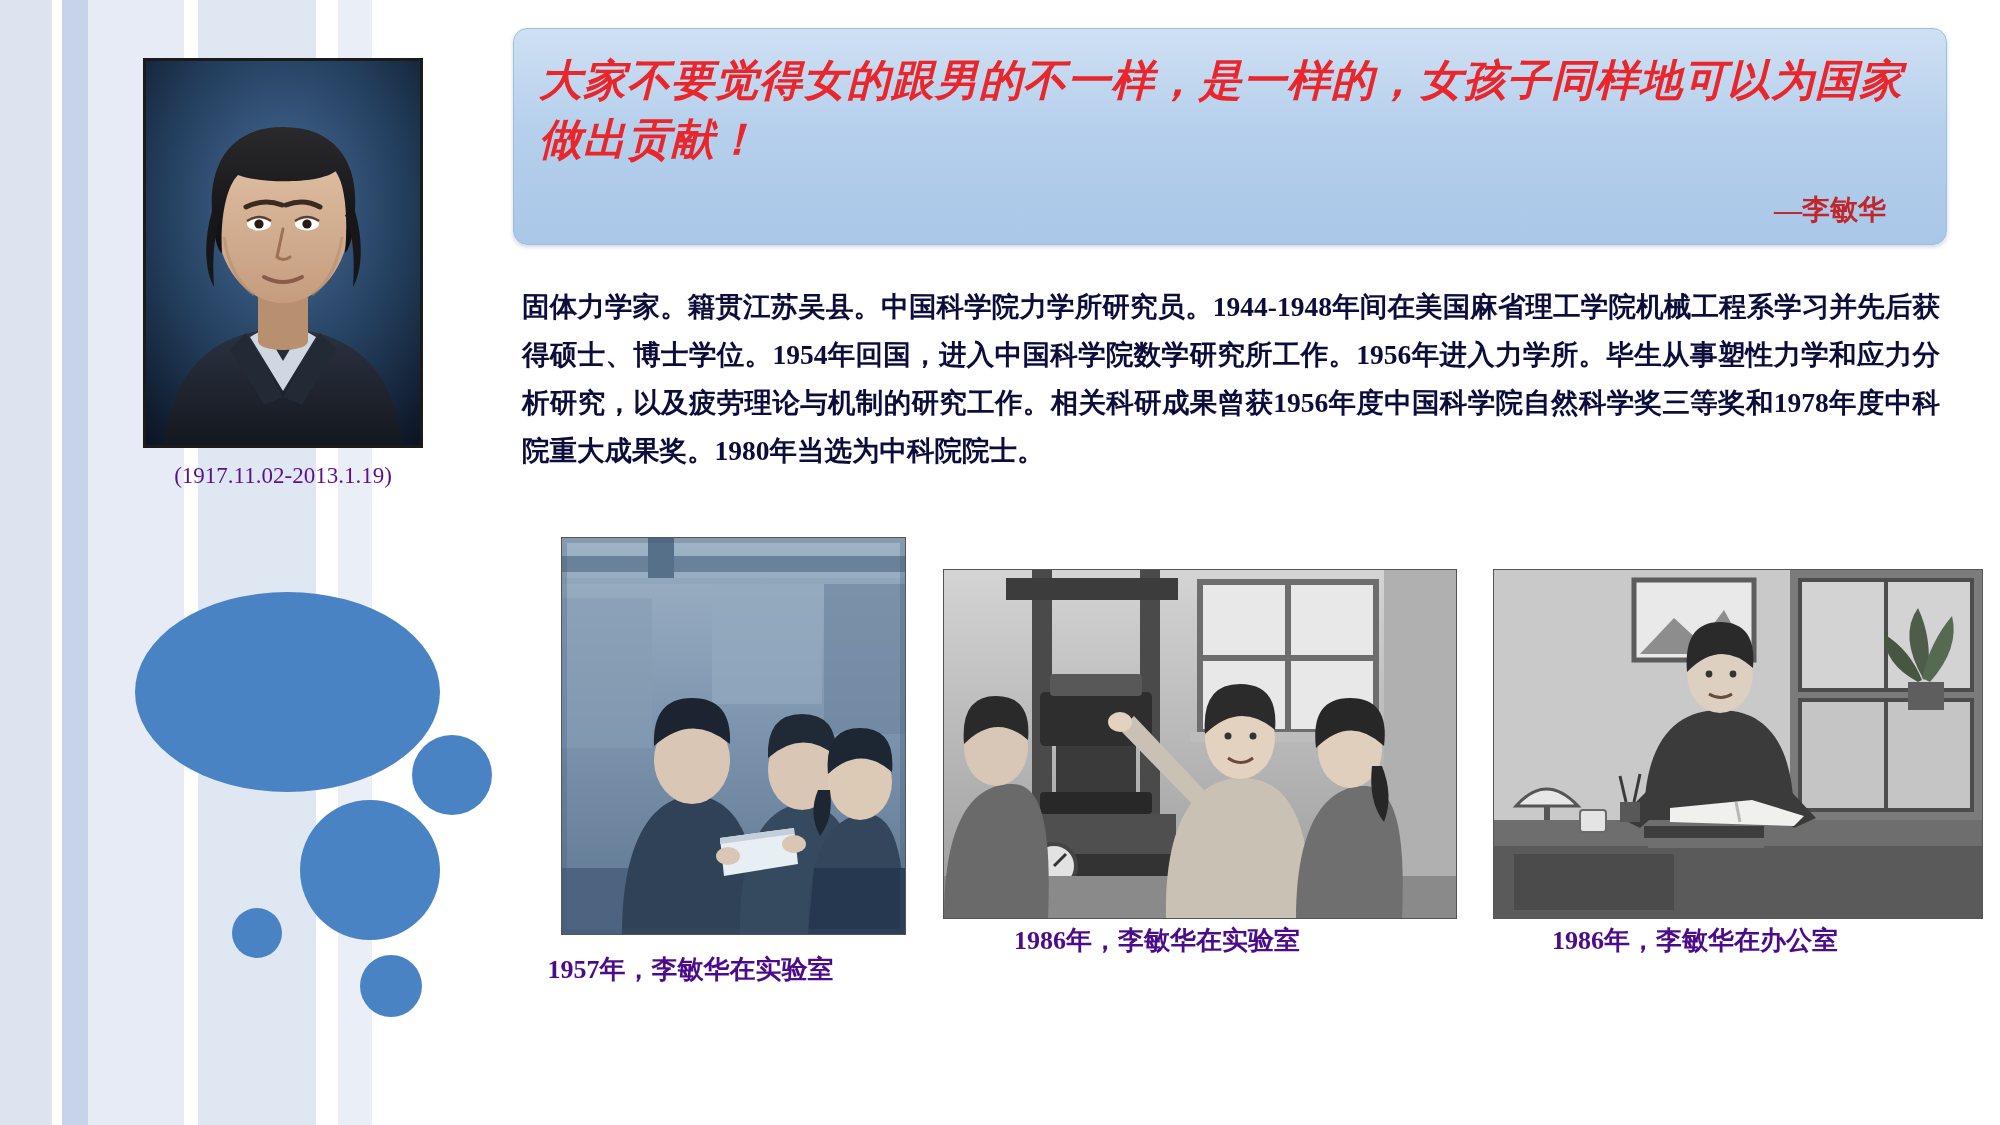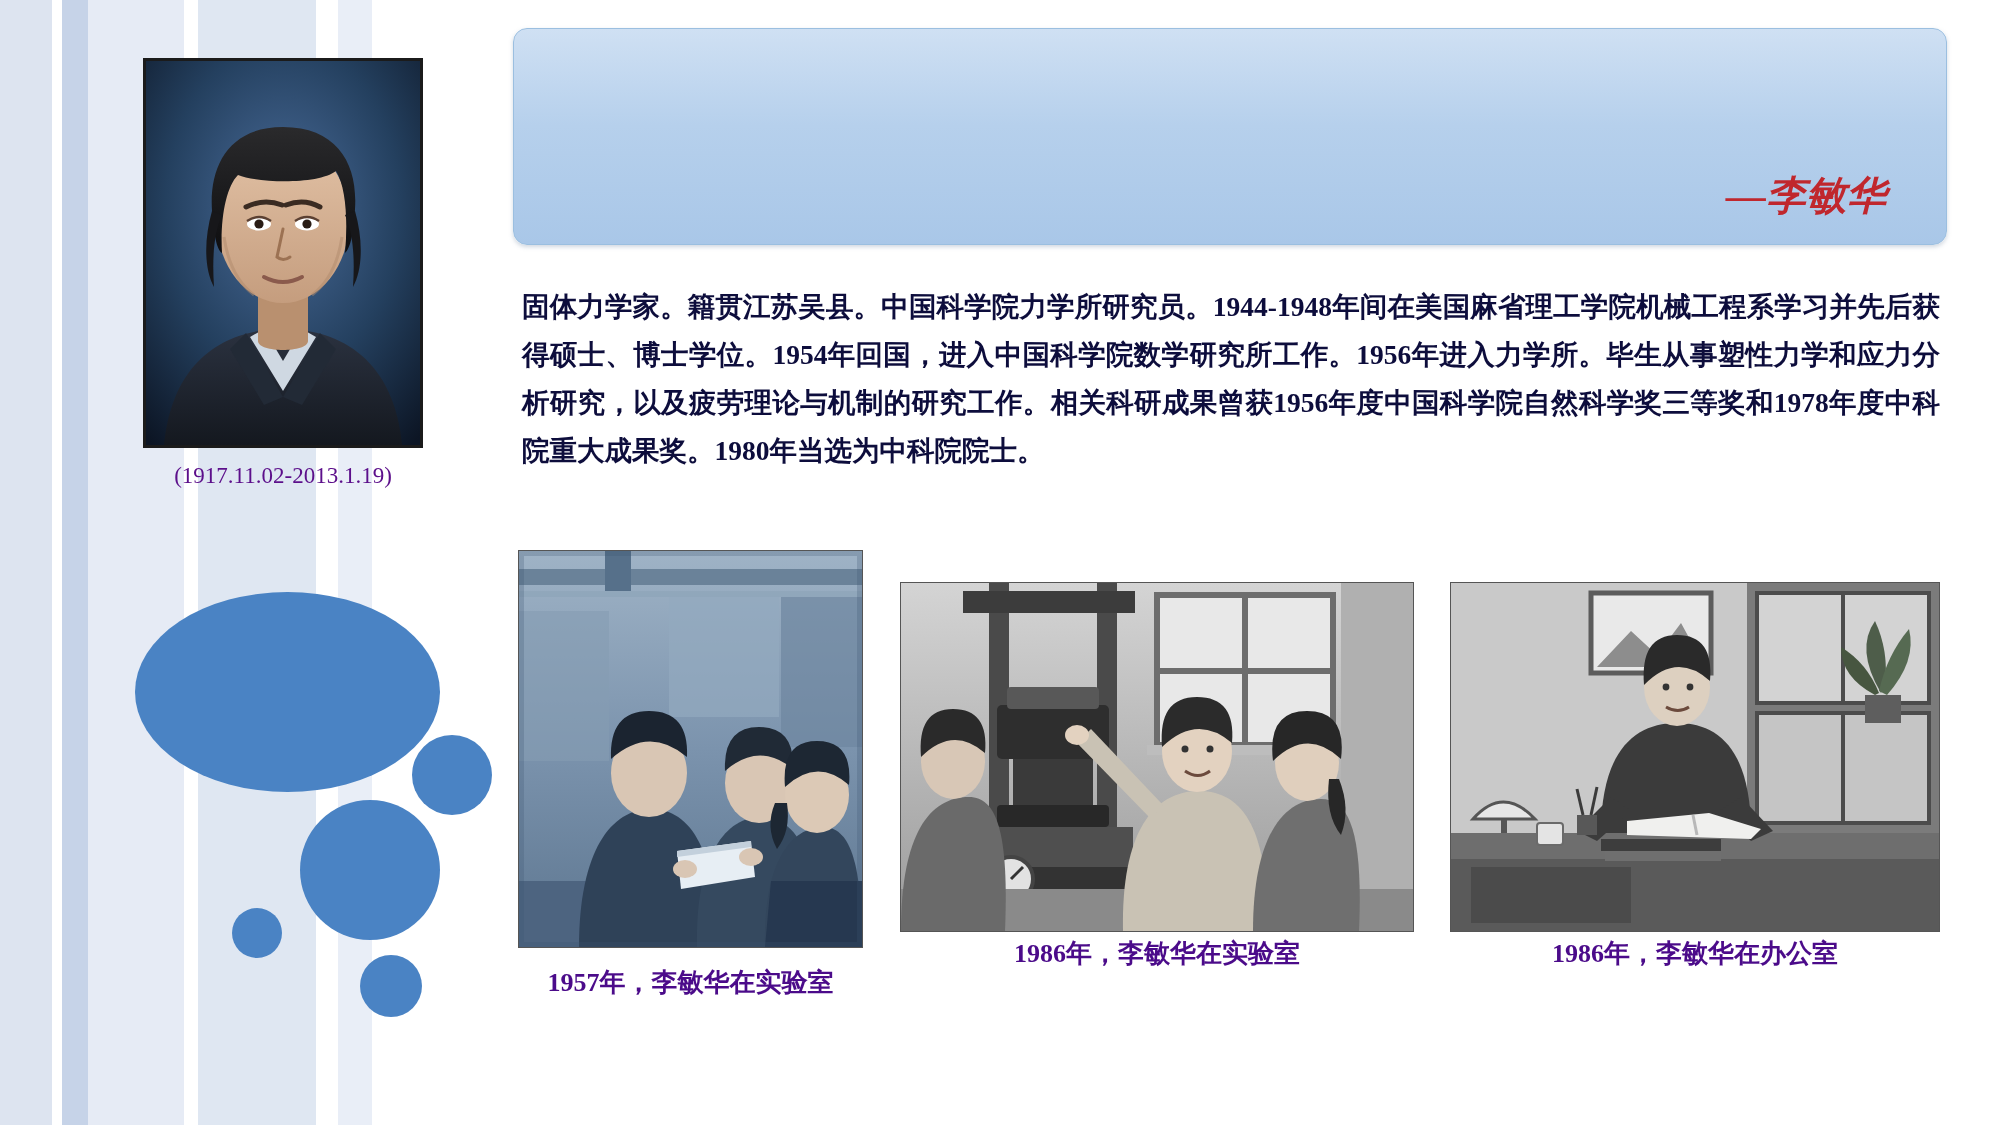--- a/index.html
+++ b/index.html
@@ -95,25 +95,24 @@
     font-size: 43px;
     line-height: 1.38;
     font-weight: bold;
     font-style: italic;
     font-family: "Liberation Serif", serif;
     letter-spacing: 1px;
   }
   .quote-attrib {
     position: absolute;
     right: 60px;
-    bottom: 21px;
+    bottom: 15px;
     color: #c0272d;
-    font-size: 40px;
+    font-size: 28px;
     font-weight: bold;
-    font-style: italic;
     font-family: "Liberation Serif", serif;
   }
 
   
   .bio {
     position: absolute;
     left: 522px;
     top: 283px;
     width: 1418px;
     color: #0d0d3c;
@@ -127,21 +126,22 @@
   
   .photos {
     position: absolute;
     left: 518px;
     top: 533px;
     width: 1420px;
     height: 480px;
   }
   .photo-item {
     position: absolute;
-    top: 17px;
+    top: 4px;
+    padding-left: 43px;
   }
   .photo-frame {
     border: 1px solid #555;
     box-sizing: border-box;
     overflow: hidden;
     background: #9a9a9a;
   }
   .photo-frame svg { display: block; }
   .photo-caption {
     position: absolute;
@@ -229,20 +229,21 @@
         <path d="M118 216 q19 10 38 0" stroke="#8a5a4c" stroke-width="4" fill="none" stroke-linecap="round"></path>
 
         <path d="M78 176 q6 40 30 58" stroke="#b08a6b" stroke-width="3" fill="none" opacity="0.5"></path>
         <path d="M196 176 q-6 40 -30 58" stroke="#b08a6b" stroke-width="3" fill="none" opacity="0.5"></path>
       </svg>
     </div>
     <div class="portrait-date">(1917.11.02-2013.1.19)</div>
   </div>
 
   <div class="quote-box">
+    <div class="quote-text">大家不要觉得女的跟男的不一样，是一样的，女孩子同样地可以为国家做出贡献！</div>
     <div class="quote-attrib">—李敏华</div>
   </div>
 
   <div class="bio">固体力学家。籍贯江苏吴县。中国科学院力学所研究员。1944-1948年间在美国麻省理工学院机械工程系学习并先后获得硕士、博士学位。1954年回国，进入中国科学院数学研究所工作。1956年进入力学所。毕生从事塑性力学和应力分析研究，以及疲劳理论与机制的研究工作。相关科研成果曾获1956年度中国科学院自然科学奖三等奖和1978年度中科院重大成果奖。1980年当选为中科院院士。</div>
 
   <div class="photos">
 
     <div class="photo-item" style="left:0px;width:309px;">
       <div class="photo-frame" style="width:345px;height:398px;">
         <svg width="343" height="396" viewBox="0 0 343 396" xmlns="http://www.w3.org/2000/svg" aria-hidden="true">

